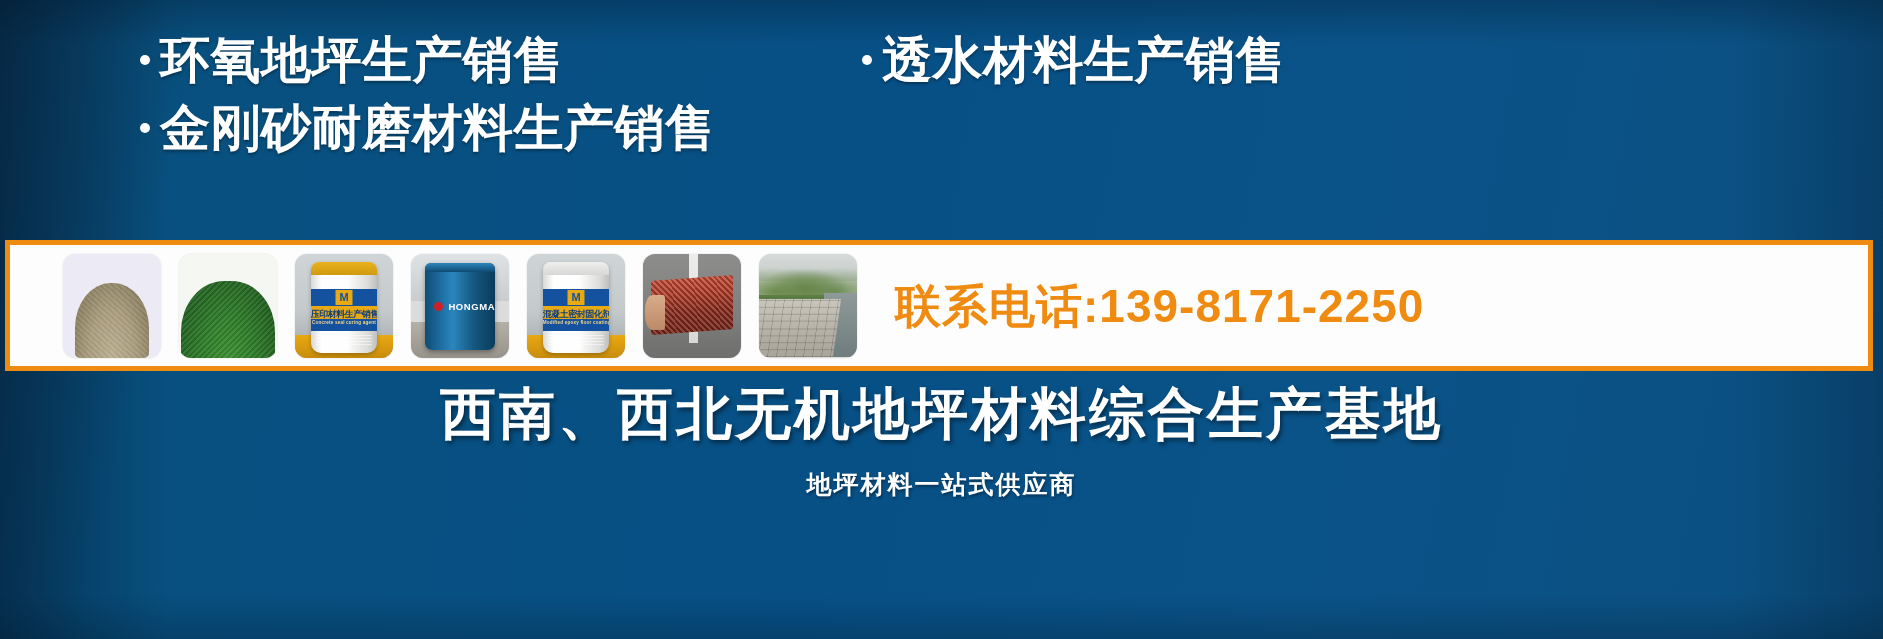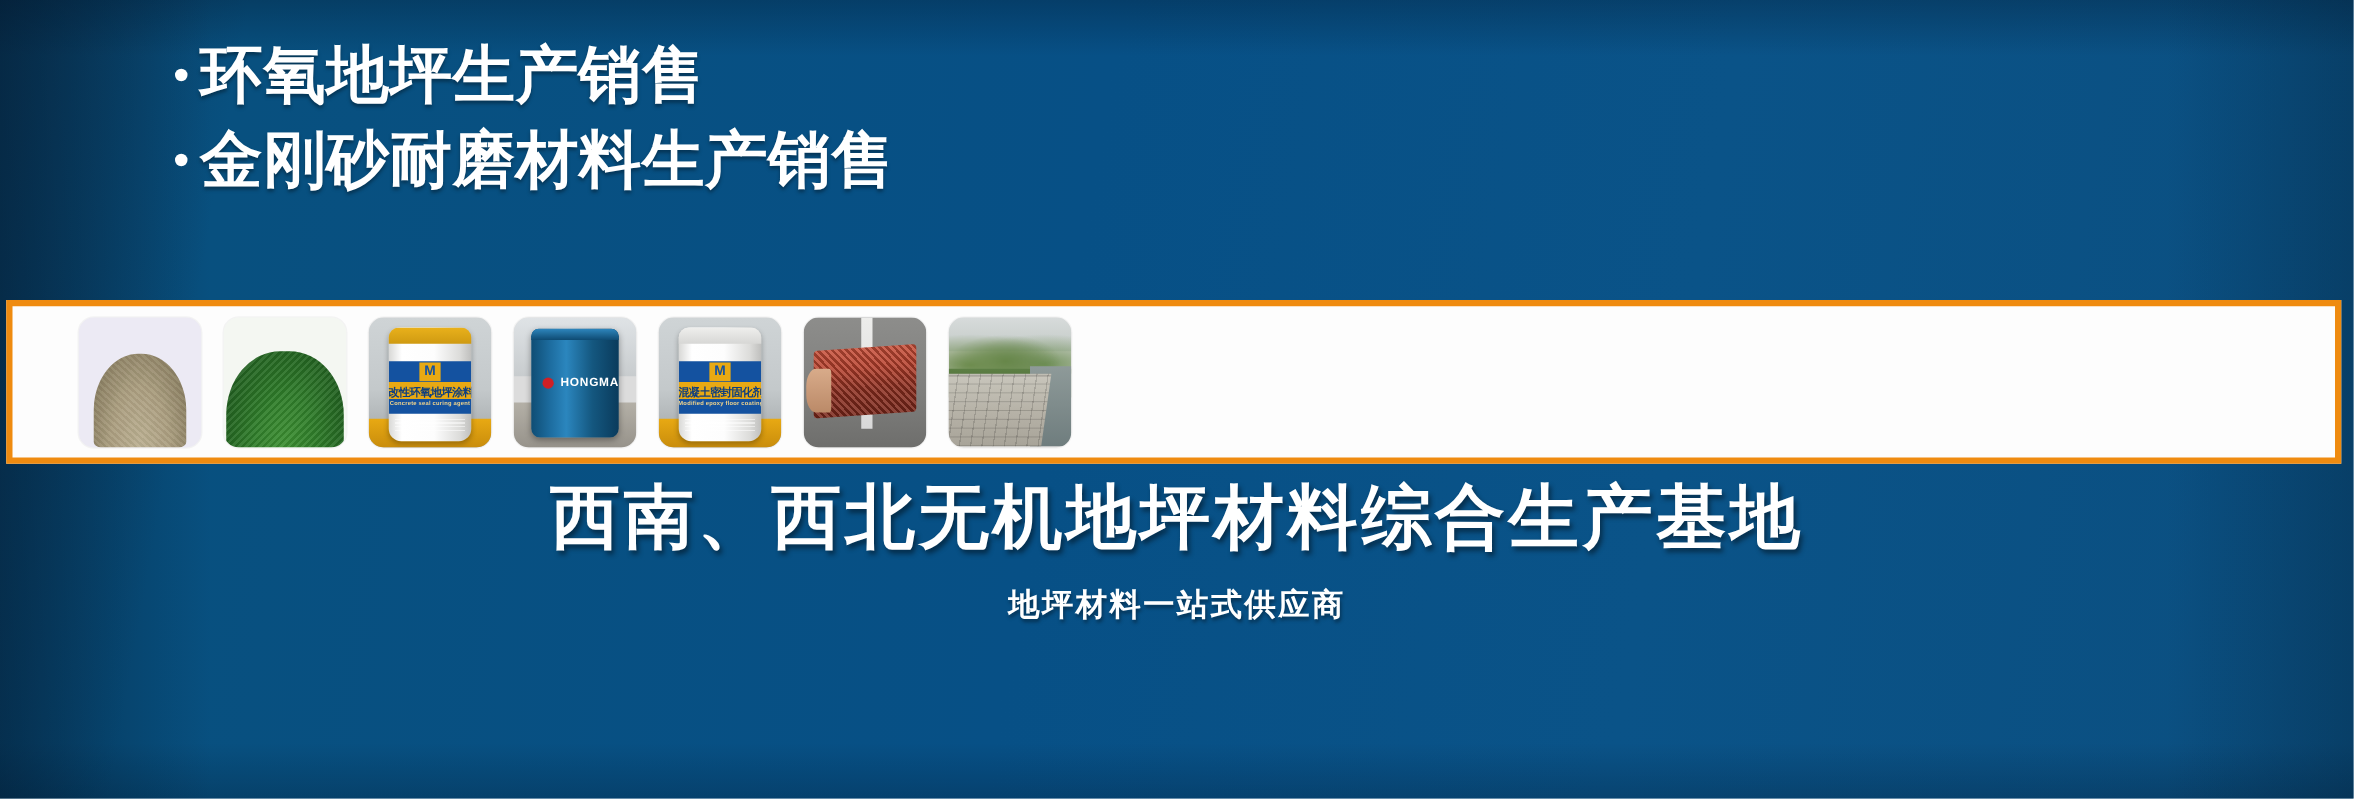--- a/index.html
+++ b/index.html
@@ -284,20 +284,24 @@
       <span class="bullet-dot"></span>
       <span class="bullet-text">环氧地坪生产销售</span>
     </div>
     <div class="bullet-line">
       <span class="bullet-dot"></span>
       <span class="bullet-text">金刚砂耐磨材料生产销售</span>
     </div>
   </div>
 
   <div class="bullets" id="bullets-right">
+    <div class="bullet-line">
+      <span class="bullet-dot"></span>
+      <span class="bullet-text">透水材料生产销售</span>
+    </div>
   </div>
 
   <div id="product-strip">
 
     <div id="thumbs">
 
       <div class="thumb th-grey">
         <div class="thumb-inner">
             <div class="pile"></div>
           </div>
@@ -309,21 +313,21 @@
           </div>
       </div>
 
       <div class="thumb th-pail1">
         <div class="wallbg"></div>
         <div class="yellowfloor"></div>
         <div class="pail">
           <div class="lid"></div>
           <div class="label"></div>
           <div class="mark">M</div>
-          <div class="cn">改性环氧地坪涂料</div>
+          <div class="cn">压印材料生产销售</div>
           <div class="en">Concrete seal curing agent</div>
           <div class="fine"></div>
         </div>
       </div>
 
       <div class="thumb th-drum">
         <div class="bldg"></div>
         <div class="ground"></div>
         <div class="drum">
           <div class="rim"></div>
@@ -355,20 +359,21 @@
       <div class="thumb th-path">
         <div class="sky"></div>
         <div class="trees"></div>
         <div class="grass"></div>
         <div class="water2"></div>
         <div class="walk"></div>
       </div>
 
     </div>
 
+    <div id="phone">联系电话:139-8171-2250</div>
   </div>
 
   <div id="headline-wrap">
     <div id="headline">西南、西北无机地坪材料综合生产基地</div>
     <div id="subtitle">地坪材料一站式供应商</div>
   </div>
 
 </div>
 
 </body></html>

